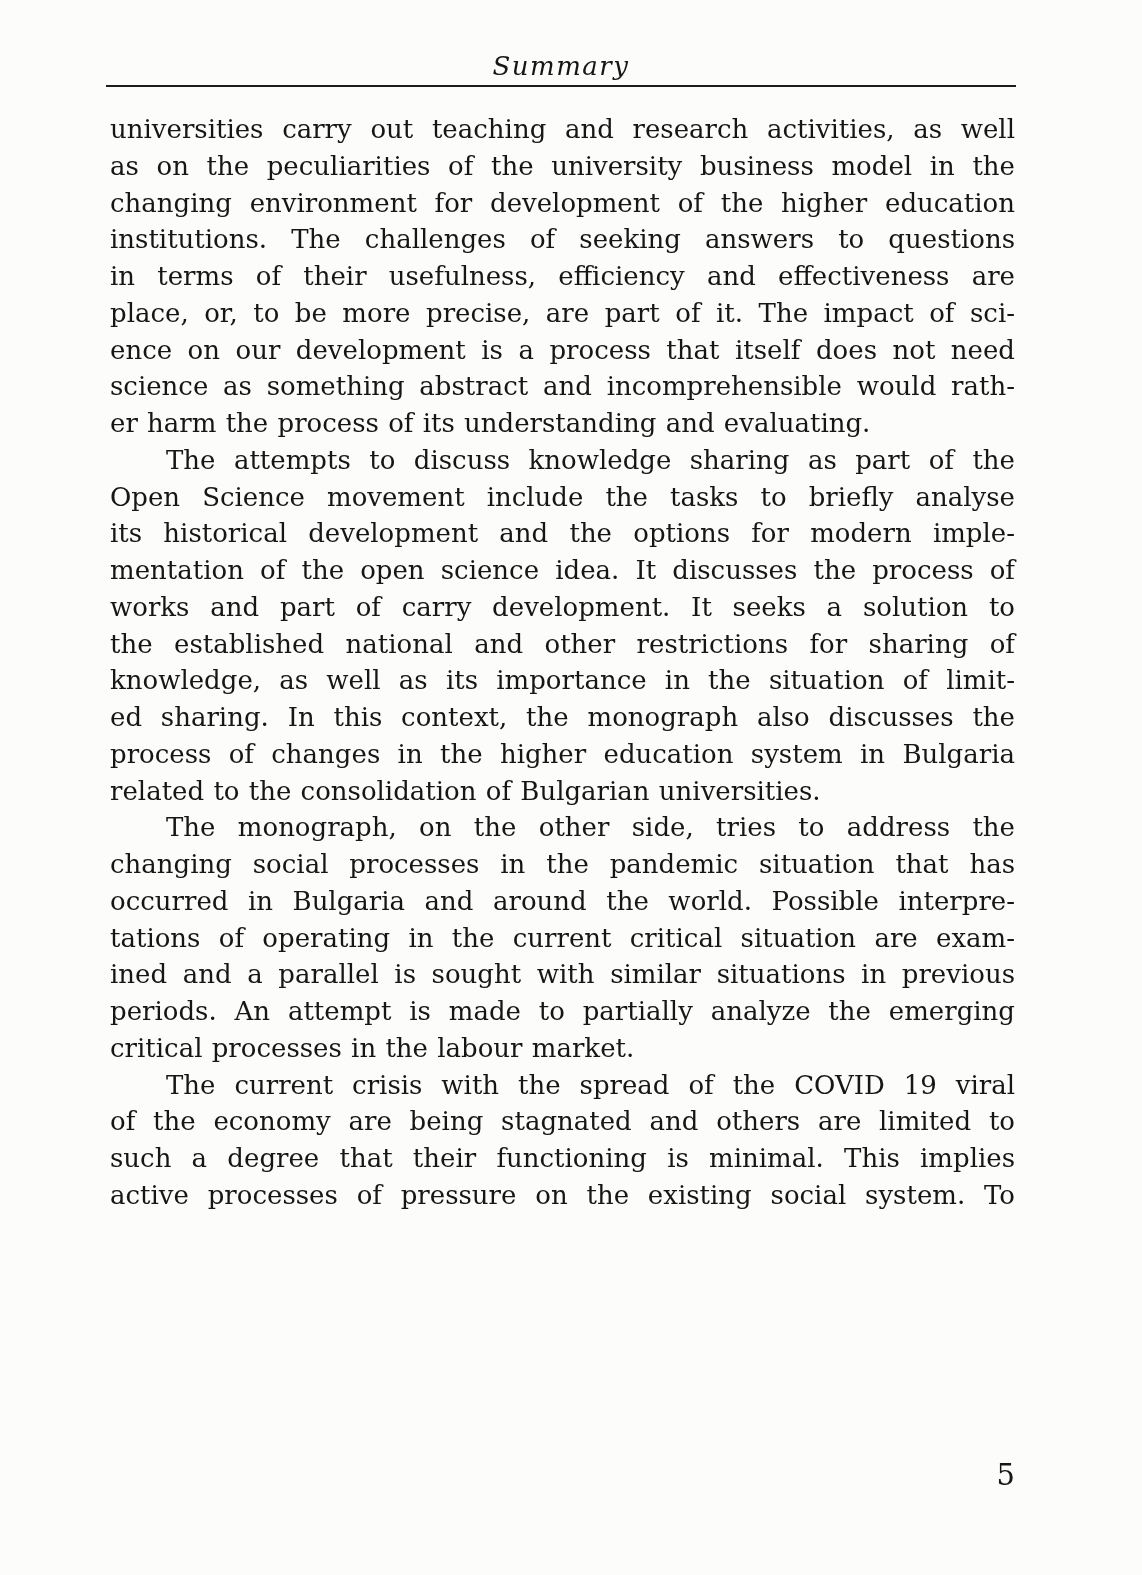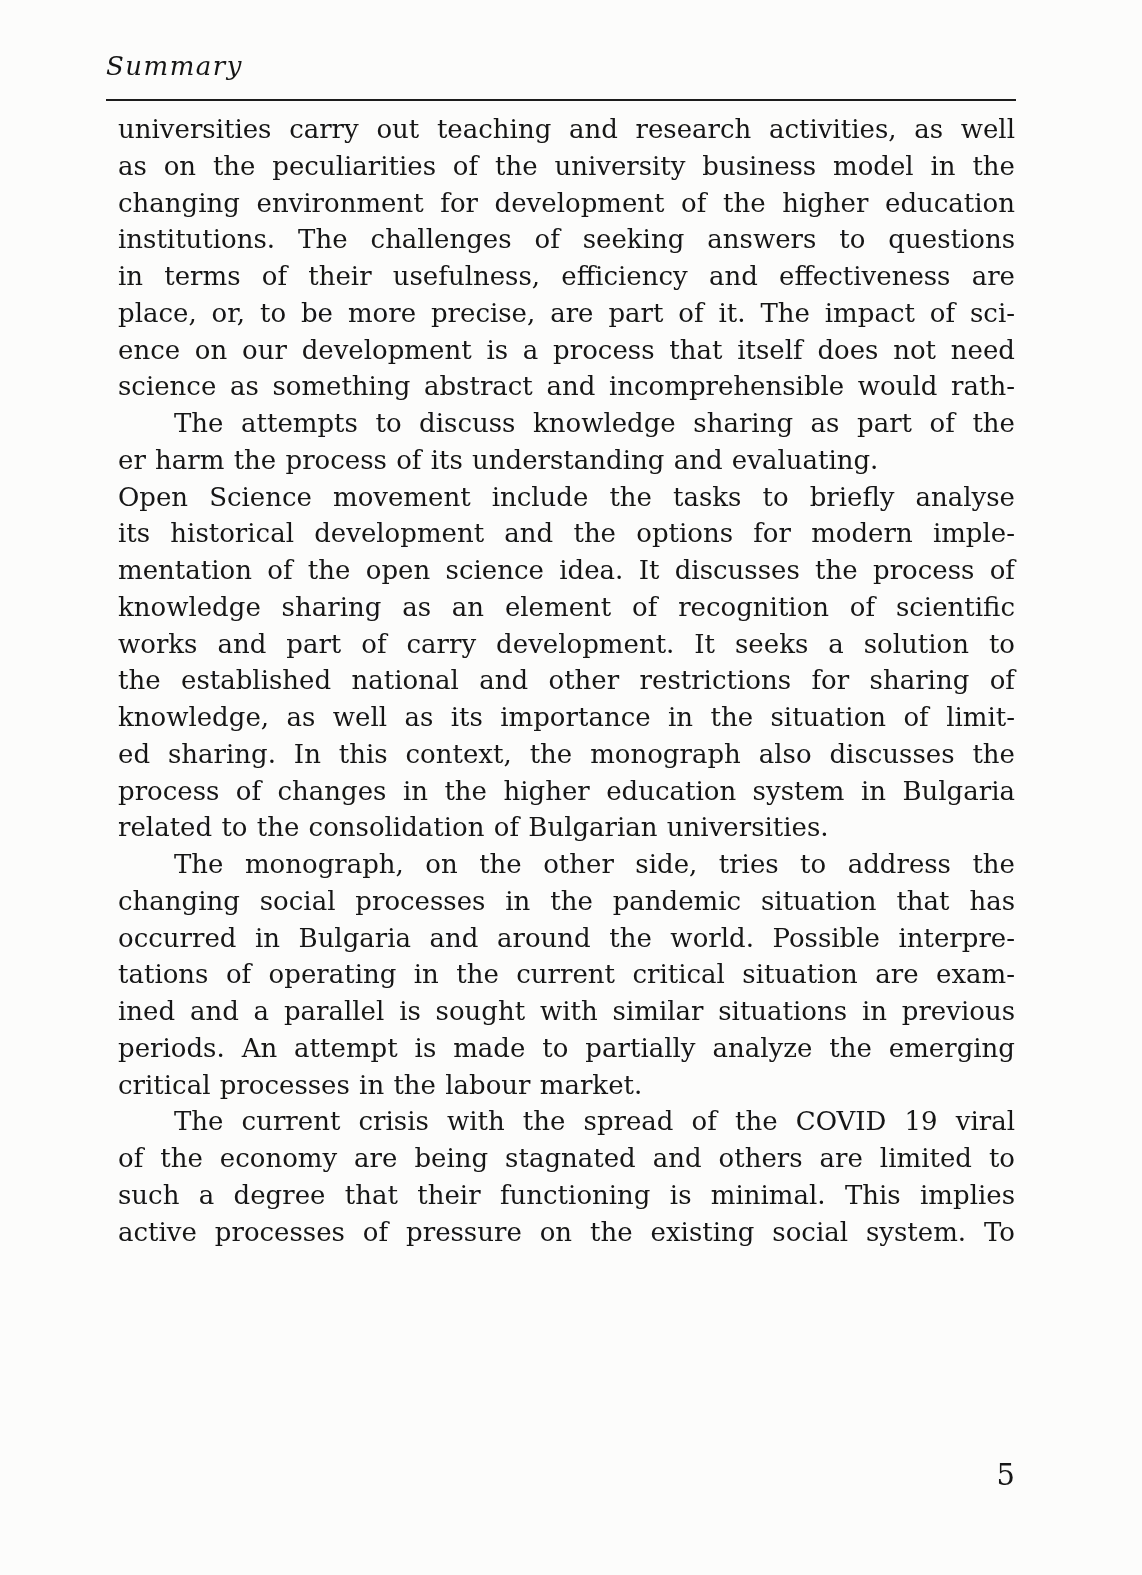--- a/index.html
+++ b/index.html
@@ -16,22 +16,23 @@
     background: var(--background);
     color: var(--text);
     font-family: "DejaVu Serif", "Liberation Serif", serif;
     overflow: hidden;
   }
   .running-header {
     position: absolute;
     left: 106px;
     top: 52px;
     width: 910px;
+    text-align: center;
     border-bottom: 2px solid var(--rule);
-    padding-bottom: 19px;
+    padding-bottom: 5px;
   }
   .header-title {
     display: inline-block;
     font-style: italic;
     font-size: 26px;
     line-height: 28px;
     letter-spacing: 1.5px;
   }
   .body-text {
     position: absolute;
@@ -41,21 +42,20 @@
     font-size: 26px;
   }
   .line {
     line-height: 36.75px;
     height: 36.75px;
     text-align: justify;
     text-align-last: justify;
     text-justify: inter-word;
     white-space: nowrap;
     word-spacing: 1px;
-    margin-left: 8px;
   }
   .line.indent { padding-left: 56px; }
   .line.last {
     text-align-last: left;
   }
   .page-number {
     position: absolute;
     left: 110px;
     top: 1458px;
     width: 905px;
@@ -75,26 +75,25 @@
 
   <div class="body-text">
       <div class="line">universities carry out teaching and research activities, as well</div>
       <div class="line">as on the peculiarities of the university business model in the</div>
       <div class="line">changing environment for development of the higher education</div>
       <div class="line">institutions. The challenges of seeking answers to questions</div>
       <div class="line">in terms of their usefulness, efficiency and effectiveness are</div>
       <div class="line">place, or, to be more precise, are part of it. The impact of sci-</div>
       <div class="line">ence on our development is a process that itself does not need</div>
       <div class="line">science as something abstract and incomprehensible would rath-</div>
+      <div class="line last">er harm the process of its understanding and evaluating.</div>
       <div class="line indent">The attempts to discuss knowledge sharing as part of the</div>
-      <div class="line last">er harm the process of its understanding and evaluating.</div>
       <div class="line">Open Science movement include the tasks to briefly analyse</div>
       <div class="line">its historical development and the options for modern imple-</div>
       <div class="line">mentation of the open science idea. It discusses the process of</div>
-      <div class="line">knowledge sharing as an element of recognition of scientific</div>
       <div class="line">works and part of carry development. It seeks a solution to</div>
       <div class="line">the established national and other restrictions for sharing of</div>
       <div class="line">knowledge, as well as its importance in the situation of limit-</div>
       <div class="line">ed sharing. In this context, the monograph also discusses the</div>
       <div class="line">process of changes in the higher education system in Bulgaria</div>
       <div class="line last">related to the consolidation of Bulgarian universities.</div>
       <div class="line indent">The monograph, on the other side, tries to address the</div>
       <div class="line">changing social processes in the pandemic situation that has</div>
       <div class="line">occurred in Bulgaria and around the world. Possible interpre-</div>
       <div class="line">tations of operating in the current critical situation are exam-</div>

